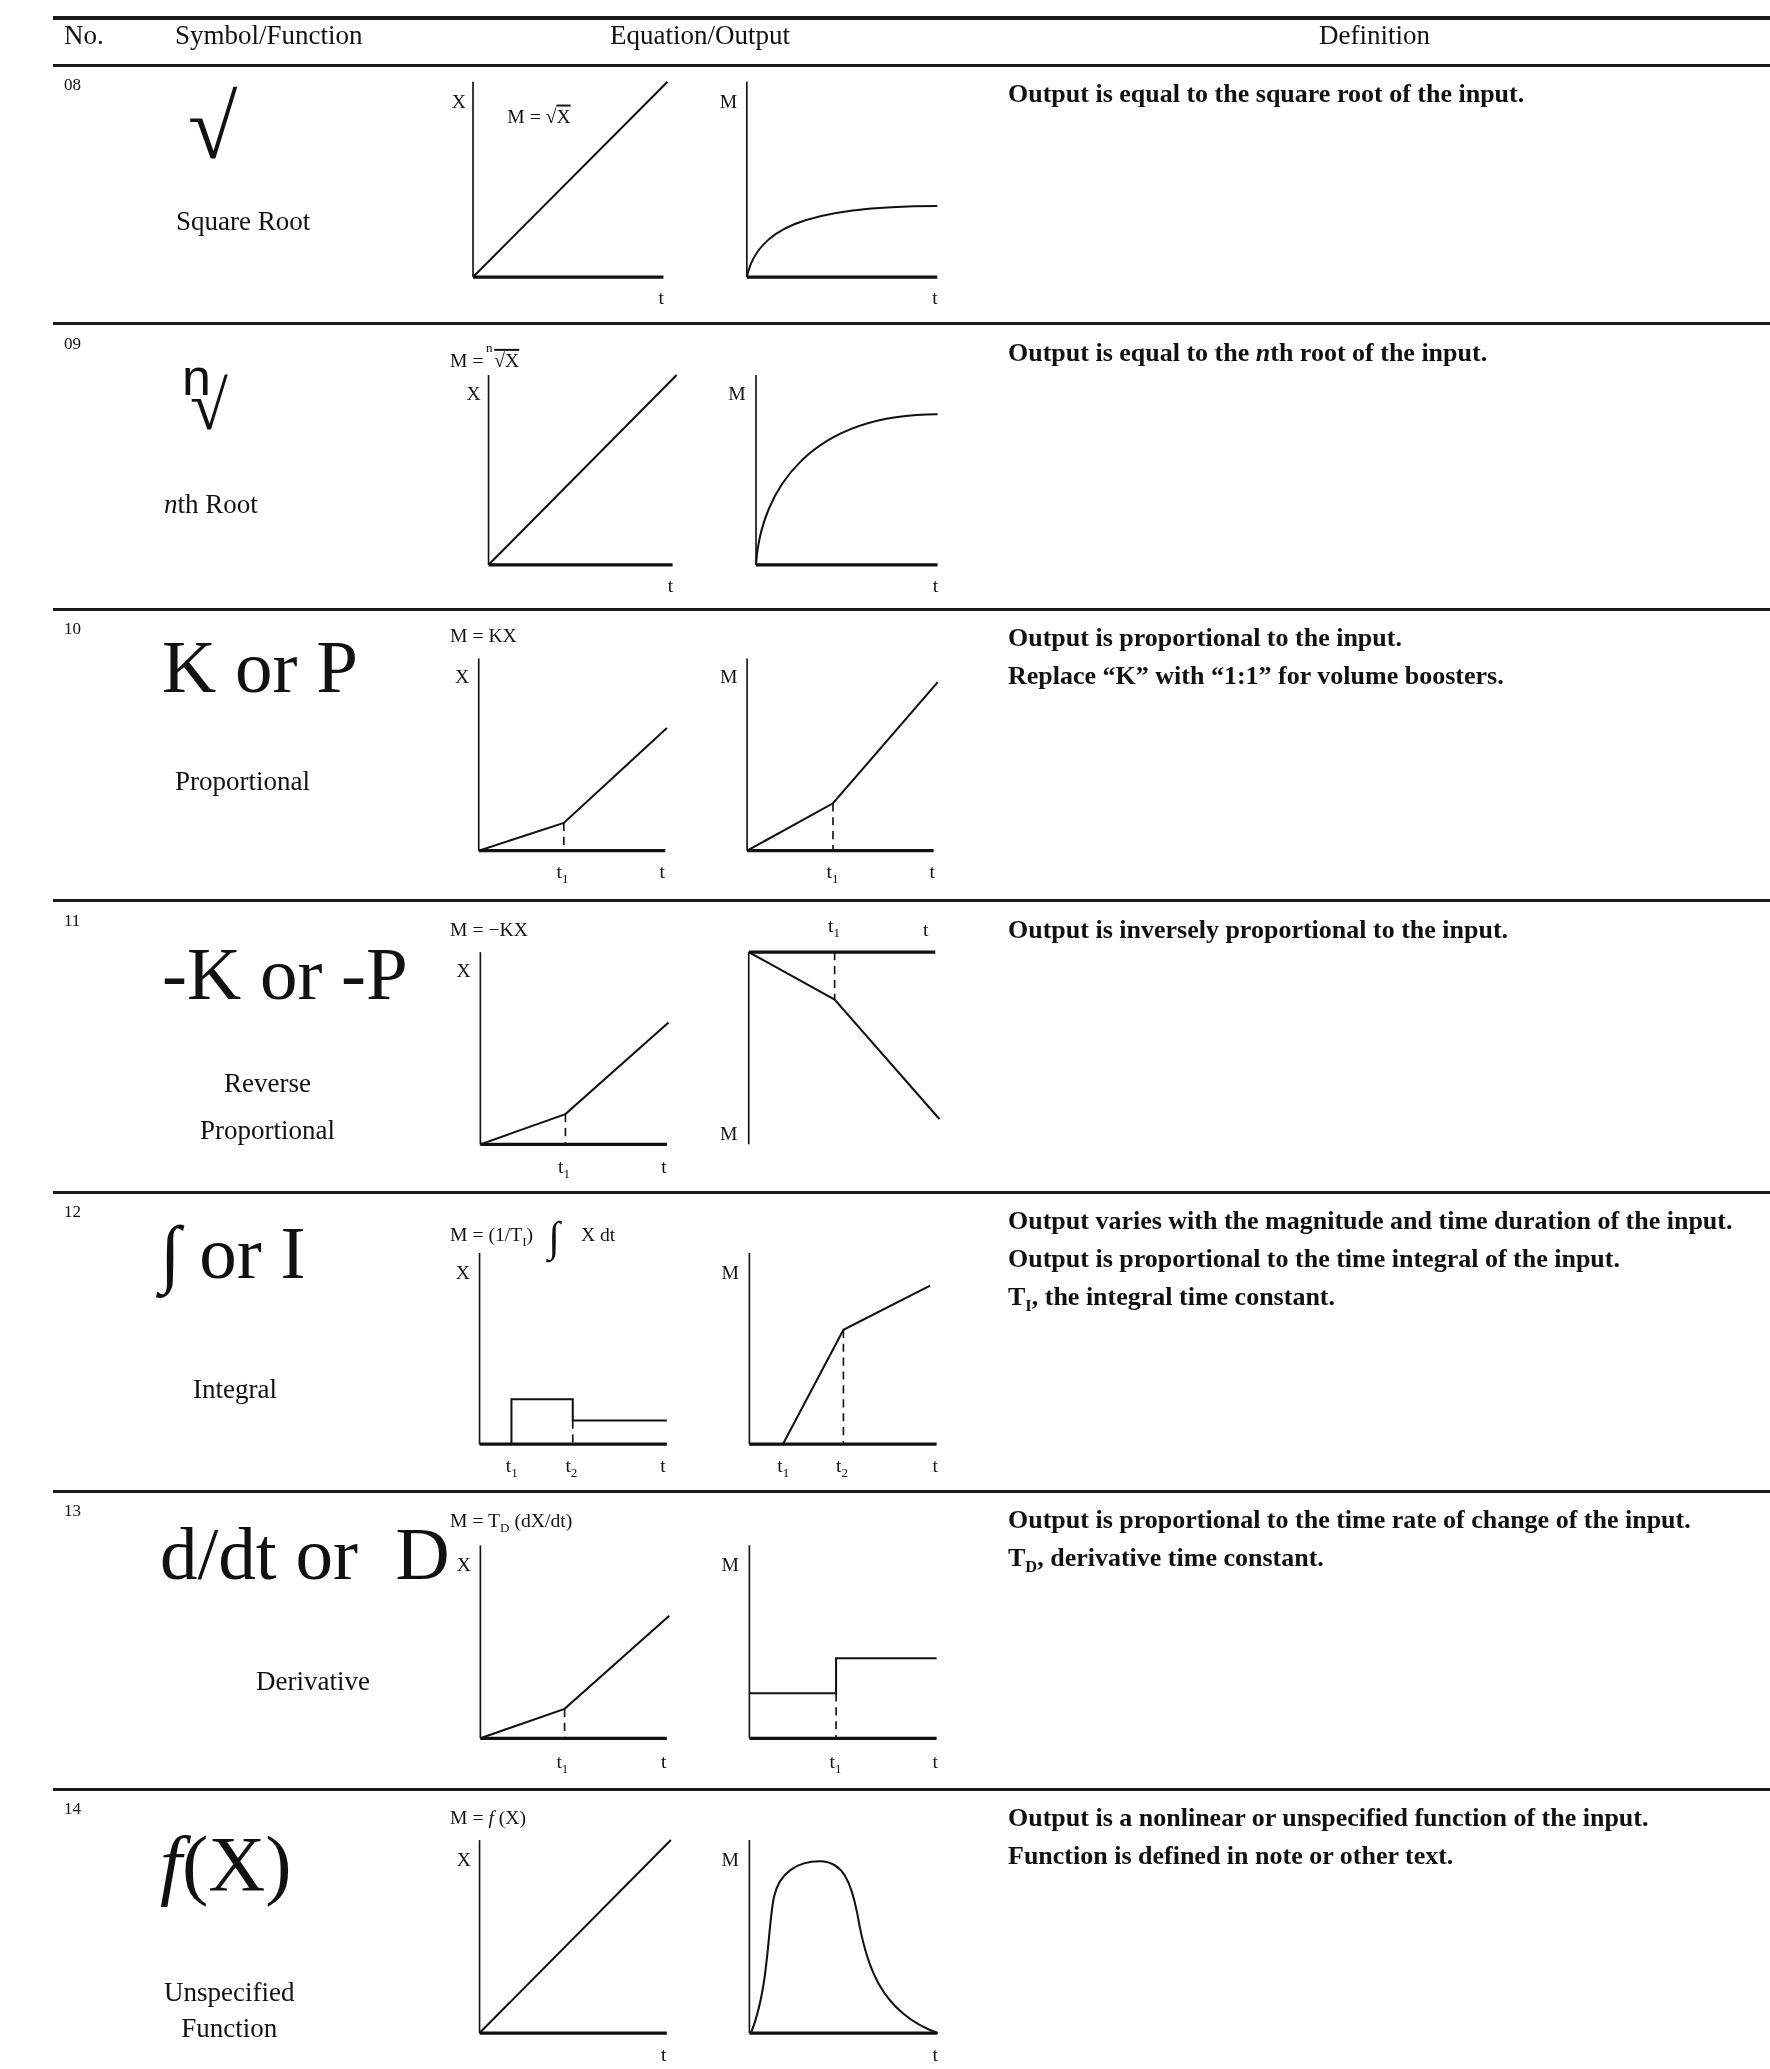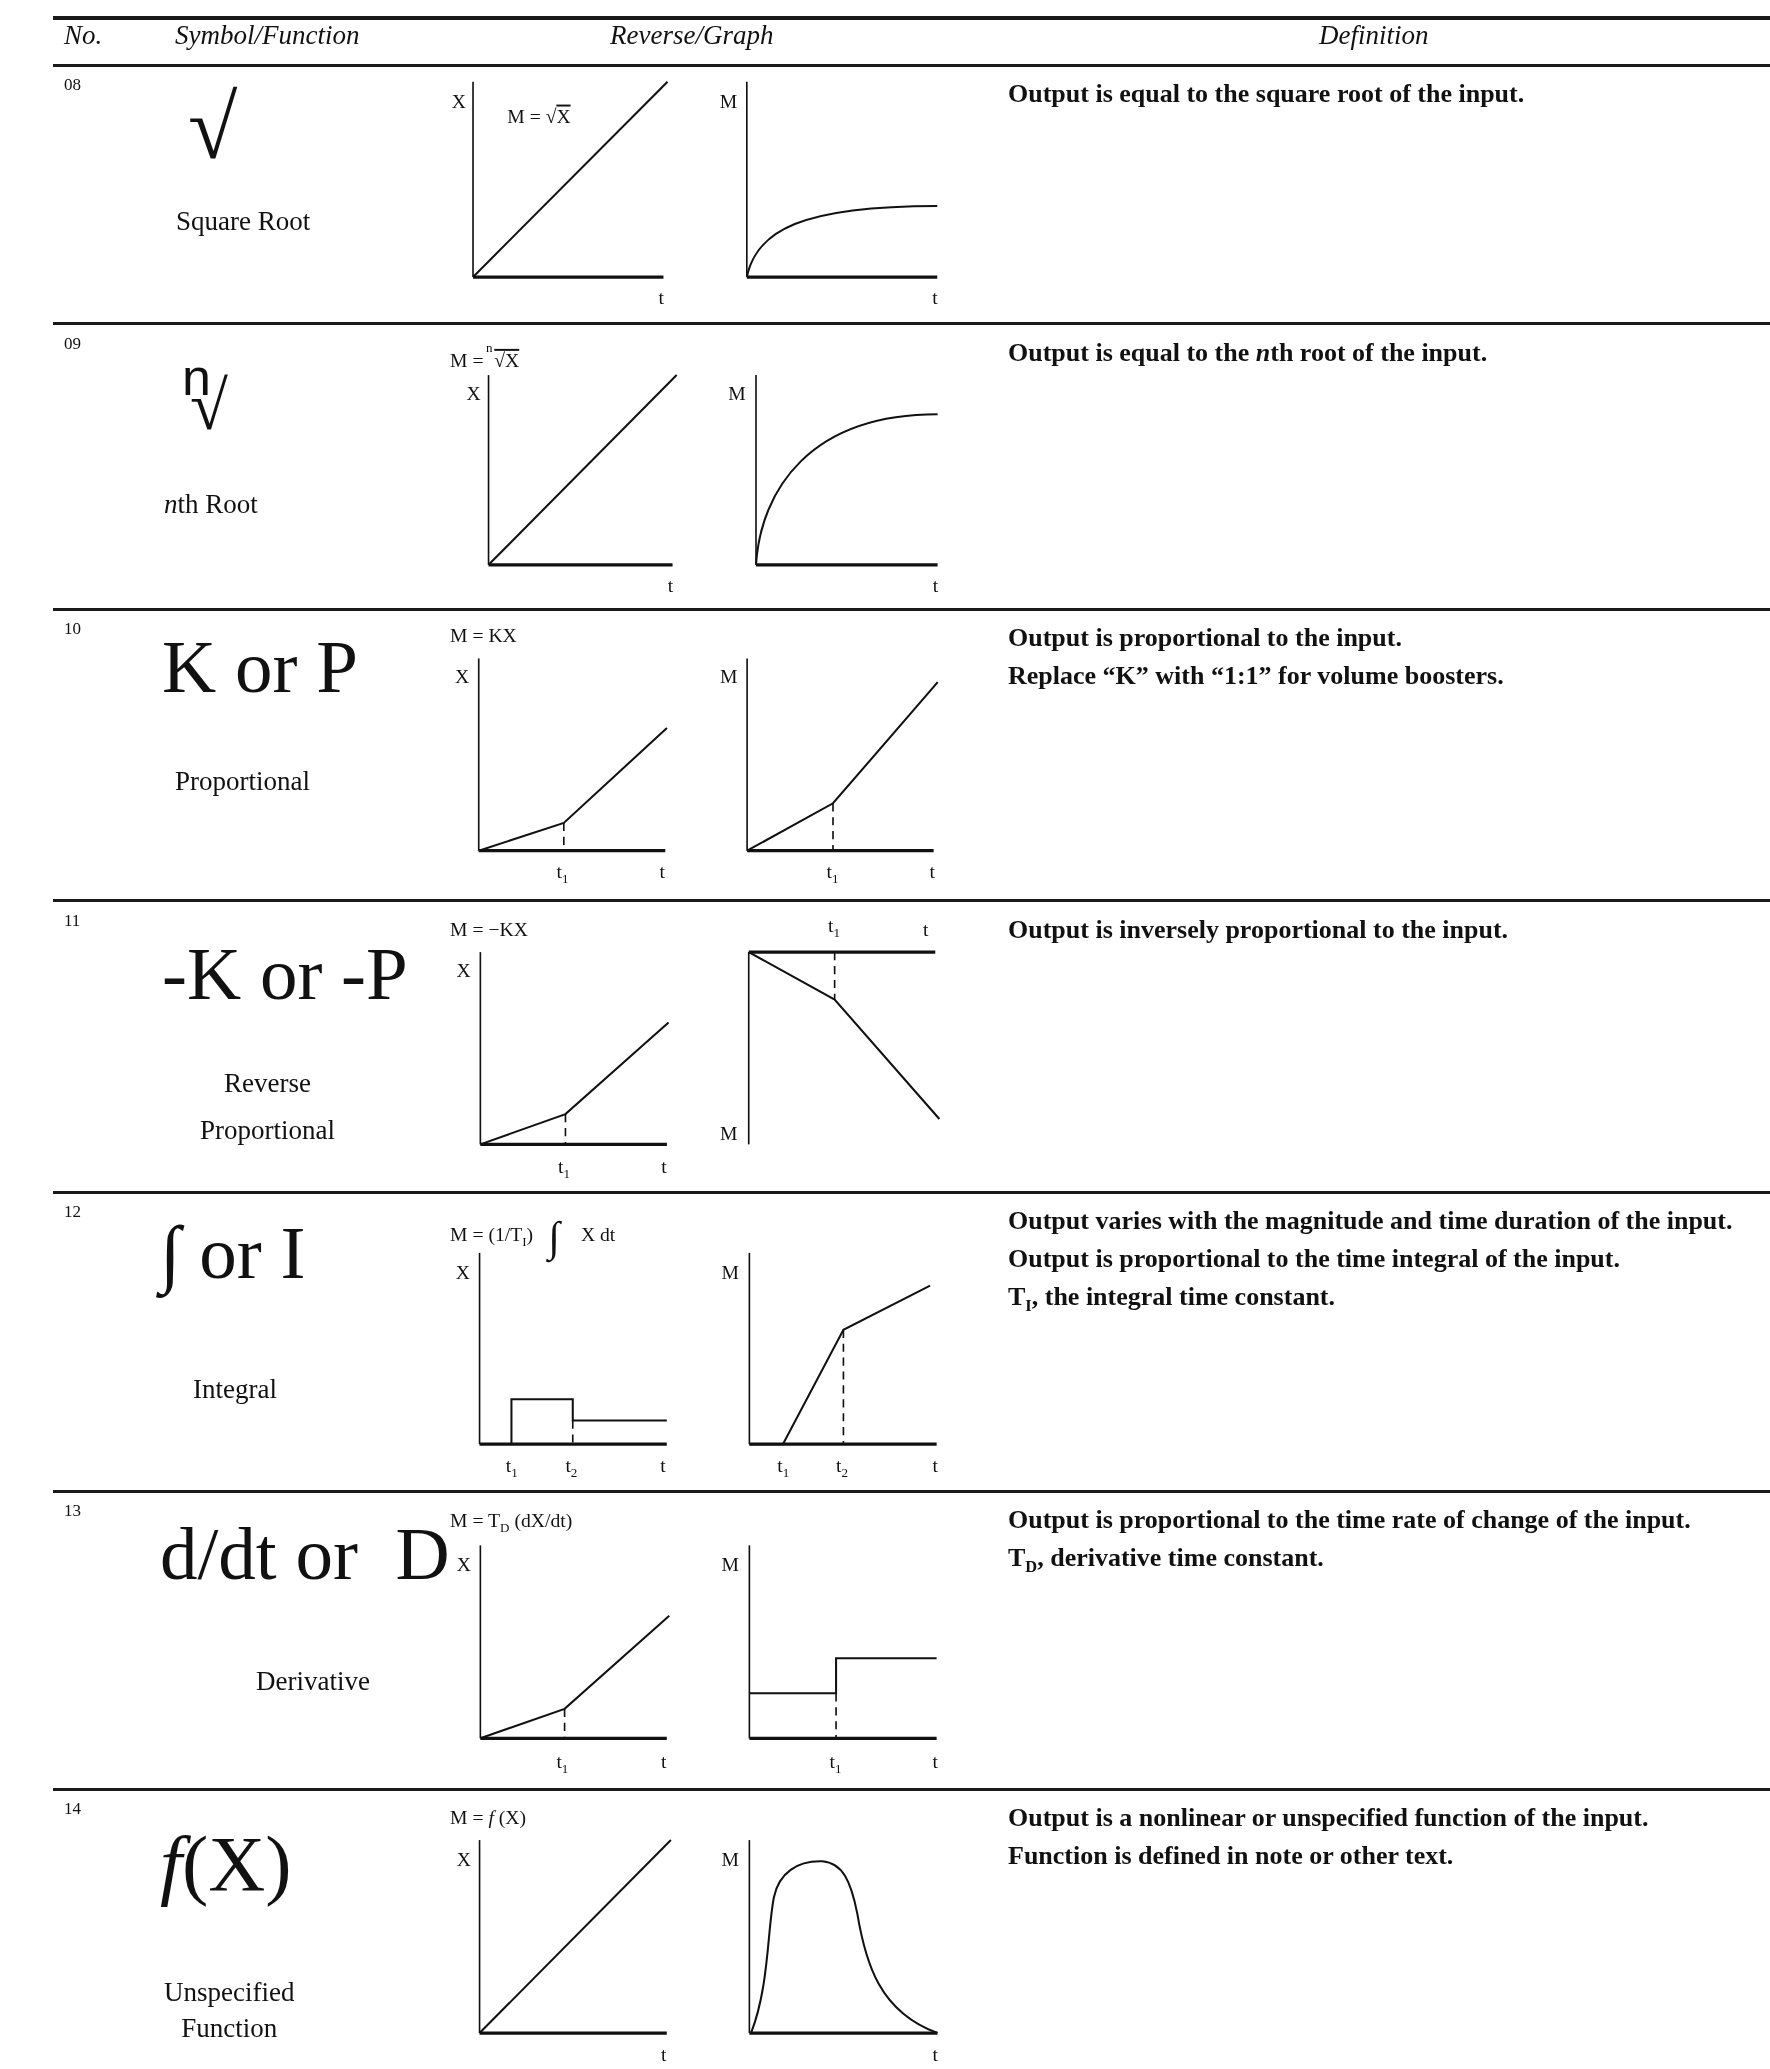--- a/index.html
+++ b/index.html
@@ -1,38 +1,38 @@
 <!DOCTYPE html>
 <html style="font-size:13px"><head>
 <meta charset="utf-8">
 <style>
   html,body{margin:0;padding:0;background:#fff;}
   body{width:1771px;height:2070px;position:relative;overflow:hidden;font-family:"Liberation Serif","DejaVu Serif",serif;color:#111;}
   .hline{position:absolute;left:53px;right:0;height:3.3px;background:#1a1a1a;}
-  .hdr{position:absolute;top:19.6px;font-style:italic;font-size:27px;}
+  .hdr{position:absolute;top:19.6px;font-size:27px;}
   .row{position:absolute;left:0;width:1771px;}
   .num{position:absolute;left:64px;top:8.2px;font-size:17px;}
   .sym{position:absolute;font-size:75px;line-height:1;}
   .fname{position:absolute;font-size:27px;text-align:center;line-height:47px;}
   .def{position:absolute;left:1008px;top:8.2px;font-size:26px;line-height:38px;font-weight:bold;}
   .def div{white-space:nowrap;}
   svg.g{position:absolute;left:0;top:0;overflow:visible;}
   svg text{font-family:"Liberation Serif","DejaVu Serif",serif;fill:#111;}
   .ax{stroke:#111;stroke-width:2;fill:none;}
   .axb{stroke:#111;stroke-width:4;fill:none;}
   .ln{stroke:#111;stroke-width:2.5;fill:none;}
   .dash{stroke:#111;stroke-width:2;stroke-dasharray:10,7;fill:none;}
 </style>
 </head>
 <body>
 
 <div class="hline" style="top:16.4px;"></div>
 <div class="hdr" style="left:64px;">No.</div>
 <div class="hdr" style="left:175px;">Symbol/Function</div>
-<div class="hdr" style="left:610px;">Reverse/Graph</div>
+<div class="hdr" style="left:610px;">Equation/Output</div>
 <div class="hdr" style="left:1319px;">Definition</div>
 <div class="hline" style="top:64px;"></div>
 
 <div class="row" style="top:67px;height:255px;">
   <div class="num">08</div>
   <div class="sym" style="left:188px;top:16.4px;font-size:90px;">√</div>
   <div class="fname" style="left:164px;top:131px;margin-left:12px;">Square Root</div>
   <svg class="g" width="982" height="255" viewBox="0 0 1200 312">
     <g>
       <line class="ax" x1="578" y1="18" x2="578" y2="257"></line>

